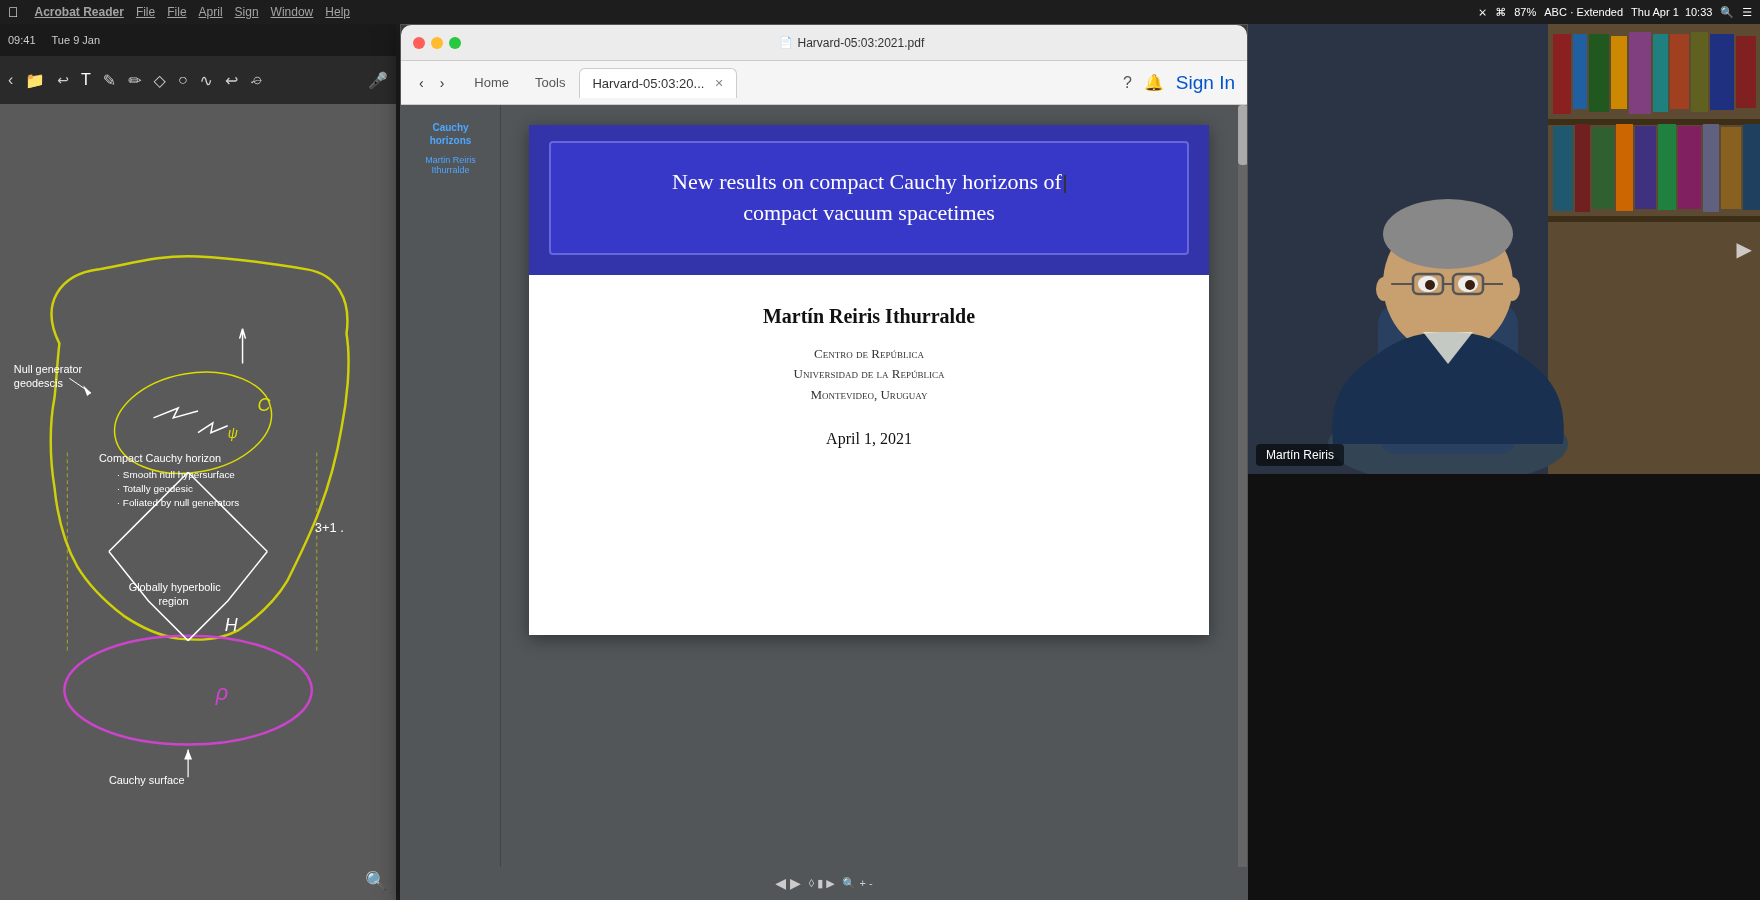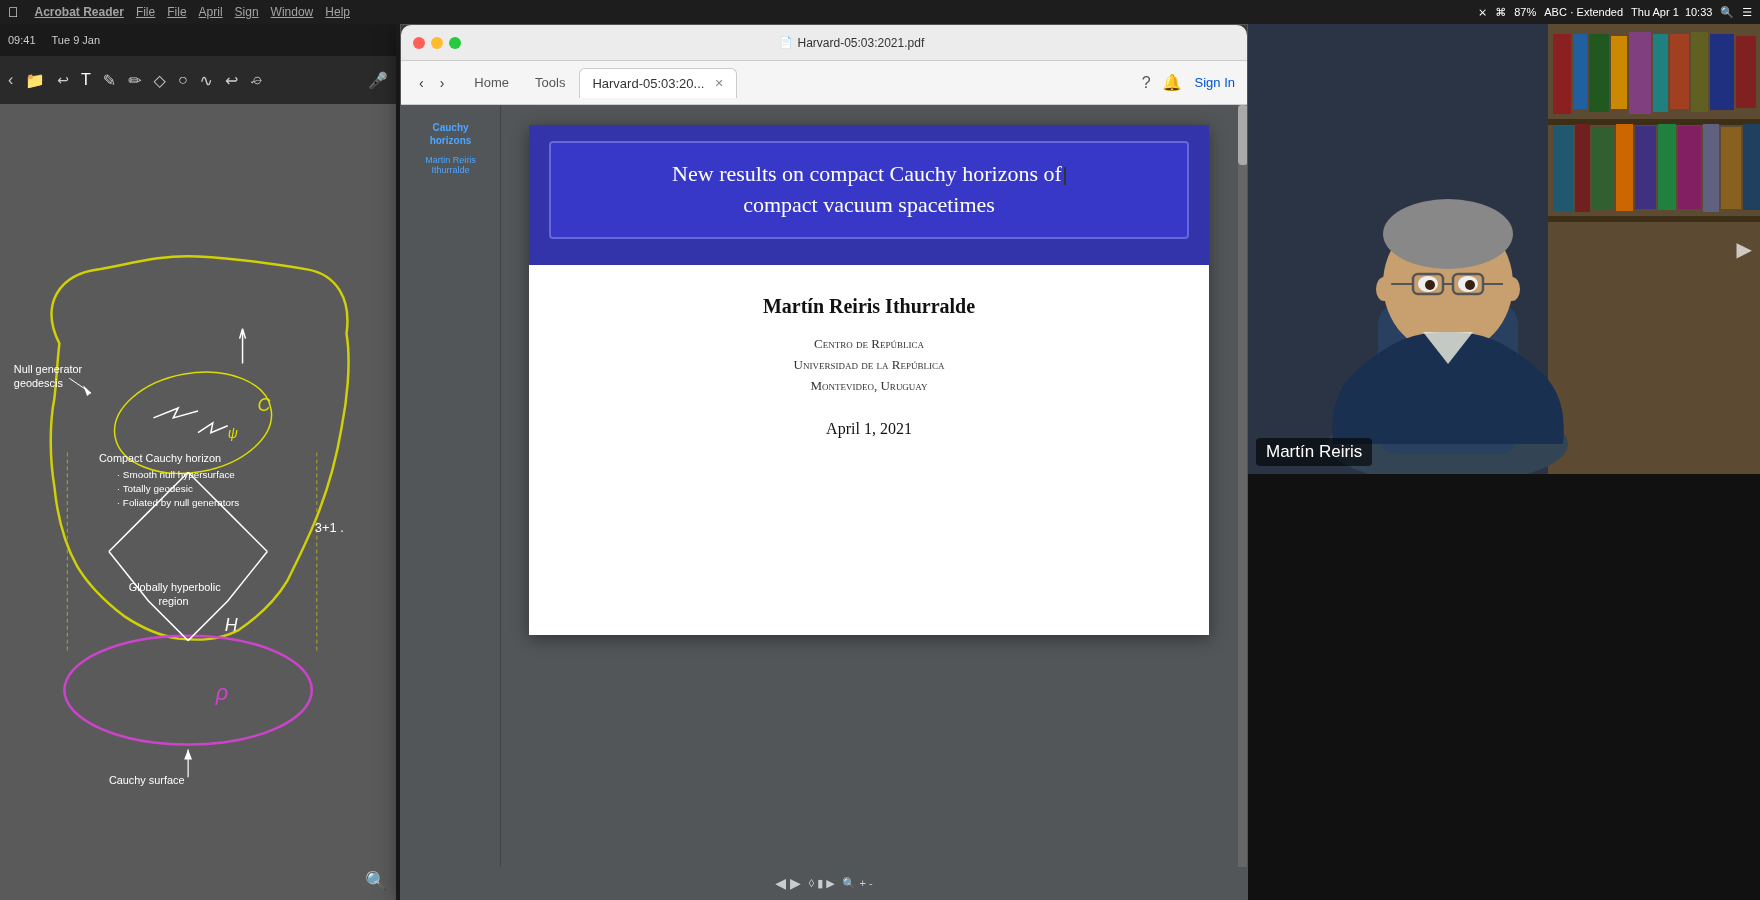--- a/index.html
+++ b/index.html
@@ -218,21 +218,21 @@
     }
     .toolbar-right {
       margin-left: auto;
       display: flex;
       align-items: center;
       gap: 12px;
     }
     .sign-in-btn {
       background: none;
       border: none;
-      font-size: 13px;
+      font-size: 19px;
       color: #0055cc;
       cursor: pointer;
       font-weight: 500;
     }
 
     
     .acrobat-content {
       flex: 1;
       display: flex;
       overflow: hidden;
@@ -285,21 +285,21 @@
     }
     .pdf-header-blue {
       background: #3333aa;
       padding: 16px 20px 20px;
       min-height: 140px;
     }
     .pdf-title-box {
       background: #3838c8;
       border: 2px solid #6666dd;
       border-radius: 4px;
-      padding: 16px 24px;
+      padding: 24px 24px;
       text-align: center;
     }
     .pdf-title-text {
       color: #fff;
       font-size: 22px;
       font-family: Georgia, serif;
       line-height: 1.4;
     }
     .pdf-body {
       background: #fff;
@@ -371,21 +371,21 @@
       align-items: center;
       justify-content: flex-end;
       position: relative;
     }
     .video-name-badge {
       position: absolute;
       bottom: 8px;
       left: 8px;
       background: rgba(0,0,0,0.6);
       color: #fff;
-      font-size: 17px;
+      font-size: 12px;
       padding: 4px 10px;
       border-radius: 4px;
     }
     .video-play-btn {
       position: absolute;
       right: 8px;
       top: 50%;
       transform: translateY(-50%);
       color: #fff;
       font-size: 20px;

